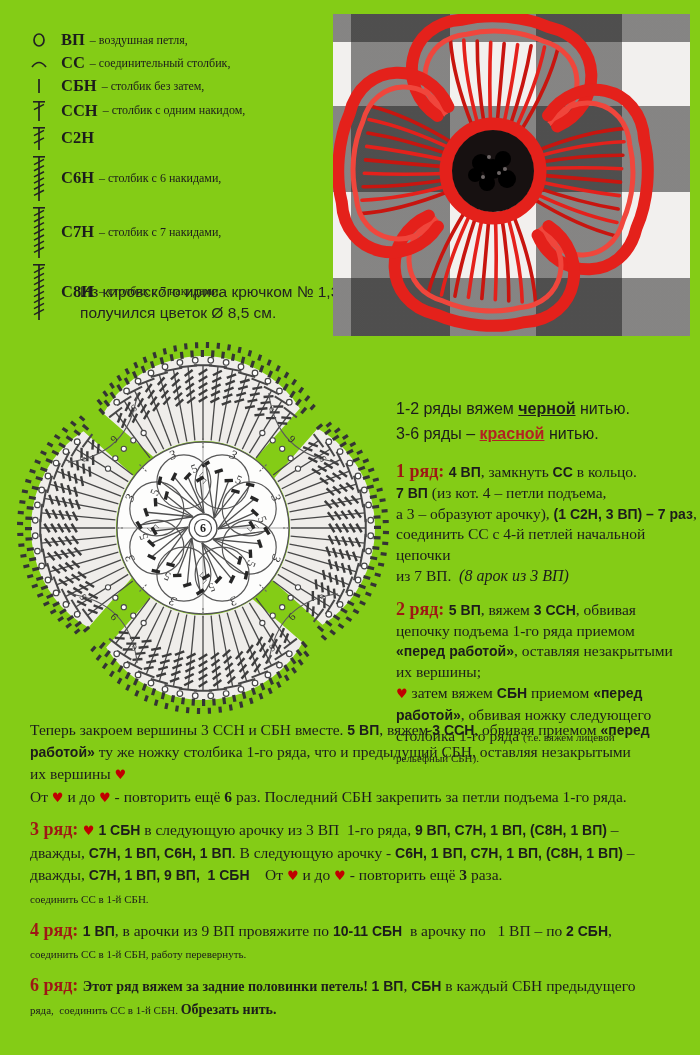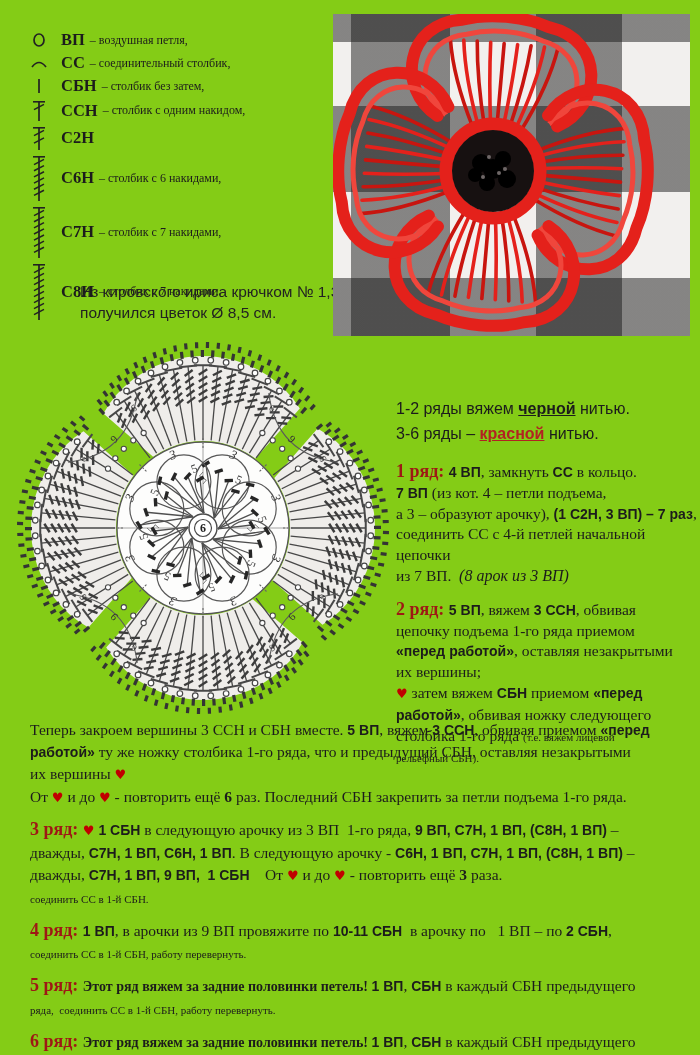--- a/index.html
+++ b/index.html
@@ -997,17 +997,16 @@
   <div class="abs right-col">
     <div class="thread"><span class="seg-sn">1-2 ряды вяжем </span><span class="seg-su">черной</span><span class="seg-sn"> нитью.</span><br><span class="seg-sn">3-6 ряды – </span><span class="seg-sru">красной</span><span class="seg-sn"> нитью.</span></div>
     <div class="para p1"><span class="seg-h">1 ряд: </span><span class="seg-b">4 ВП</span><span class="seg-n">, замкнуть </span><span class="seg-b">СС</span><span class="seg-n"> в кольцо.</span><br><span class="seg-b">7 ВП</span><span class="seg-n"> (из кот. 4 – петли подъема,</span><br><span class="seg-n">а 3 – образуют арочку), </span><span class="seg-b">(1 С2Н, 3 ВП) – 7 раз</span><span class="seg-n">,</span><br><span class="seg-n">соединить СС с 4-й петлей начальной цепочки</span><br><span class="seg-n">из 7 ВП.&nbsp; </span><span class="seg-i">(8 арок из 3 ВП)</span></div>
     <div class="para p2"><span class="seg-h">2 ряд: </span><span class="seg-b">5 ВП</span><span class="seg-n">, вяжем </span><span class="seg-b">3 ССН</span><span class="seg-n">, обвивая</span><br><span class="seg-n">цепочку подъема 1-го ряда приемом</span><br><span class="seg-b">«перед работой»</span><span class="seg-n">, оставляя незакрытыми</span><br><span class="seg-n">их вершины;</span><br><span class="seg-heart">♥</span><span class="seg-n"> затем вяжем </span><span class="seg-b">СБН</span><span class="seg-n"> приемом </span><span class="seg-b">«перед</span><br><span class="seg-b">работой»</span><span class="seg-n">, обвивая ножку следующего</span><br><span class="seg-n">столбика 1-го ряда </span><span class="seg-s">(т.е. вяжем лицевой</span><br><span class="seg-s">рельефный СБН).</span></div>
   </div>
 
   <div class="abs bottom">
     <div class="para"><span class="seg-n">Теперь закроем вершины 3 ССН и СБН вместе. </span><span class="seg-b">5 ВП</span><span class="seg-n">, вяжем </span><span class="seg-b">3 ССН</span><span class="seg-n">, обвивая приемом </span><span class="seg-b">«перед</span><br><span class="seg-b">работой»</span><span class="seg-n"> ту же ножку столбика 1-го ряда, что и предыдущий СБН, оставляя незакрытыми</span><br><span class="seg-n">их вершины </span><span class="seg-heart">♥</span><br><span class="seg-n">От </span><span class="seg-heart">♥</span><span class="seg-n"> и до </span><span class="seg-heart">♥</span><span class="seg-n"> - повторить ещё </span><span class="seg-bs">6</span><span class="seg-n"> раз. Последний СБН закрепить за петли подъема 1-го ряда.</span></div>
     <div class="para"><span class="seg-h">3 ряд: </span><span class="seg-heart">♥</span><span class="seg-b"> 1 СБН</span><span class="seg-n"> в следующую арочку из 3 ВП&nbsp; 1-го ряда, </span><span class="seg-b">9 ВП, С7Н, 1 ВП, (С8Н, 1 ВП)</span><span class="seg-n"> –</span><br><span class="seg-n">дважды, </span><span class="seg-b">С7Н, 1 ВП, С6Н, 1 ВП</span><span class="seg-n">. В следующую арочку - </span><span class="seg-b">С6Н, 1 ВП, С7Н, 1 ВП, (С8Н, 1 ВП)</span><span class="seg-n"> –</span><br><span class="seg-n">дважды, </span><span class="seg-b">С7Н, 1 ВП, 9 ВП,&nbsp; 1 СБН</span><span class="seg-n">&nbsp;&nbsp;&nbsp; От </span><span class="seg-heart">♥</span><span class="seg-n"> и до </span><span class="seg-heart">♥</span><span class="seg-n"> - повторить ещё </span><span class="seg-bs">3</span><span class="seg-n"> раза.</span><br><span class="seg-s">соединить СС в 1-й СБН.</span></div>
     <div class="para"><span class="seg-h">4 ряд: </span><span class="seg-b">1 ВП</span><span class="seg-n">, в арочки из 9 ВП провяжите по </span><span class="seg-b">10-11 СБН</span><span class="seg-n">&nbsp; в арочку по &nbsp; 1 ВП – по </span><span class="seg-b">2 СБН</span><span class="seg-n">,</span><br><span class="seg-s">соединить СС в 1-й СБН, работу перевернуть.</span></div>
-    <div class="para"><span class="seg-h">5 ряд: </span><span class="seg-sb">Этот ряд вяжем за задние половинки петель! </span><span class="seg-b">1 ВП</span><span class="seg-n">, </span><span class="seg-b">СБН</span><span class="seg-n"> в каждый СБН предыдущего</span><br><span class="seg-s">ряда,&nbsp; соединить СС в 1-й СБН, работу перевернуть.</span></div>
     <div class="para"><span class="seg-h">6 ряд: </span><span class="seg-sb">Этот ряд вяжем за задние половинки петель! </span><span class="seg-b">1 ВП</span><span class="seg-n">, </span><span class="seg-b">СБН</span><span class="seg-n"> в каждый СБН предыдущего</span><br><span class="seg-s">ряда,&nbsp; соединить СС в 1-й СБН. </span><span class="seg-sb">Обрезать нить.</span></div>
   </div>
 
 </div>
 
 </body></html>

